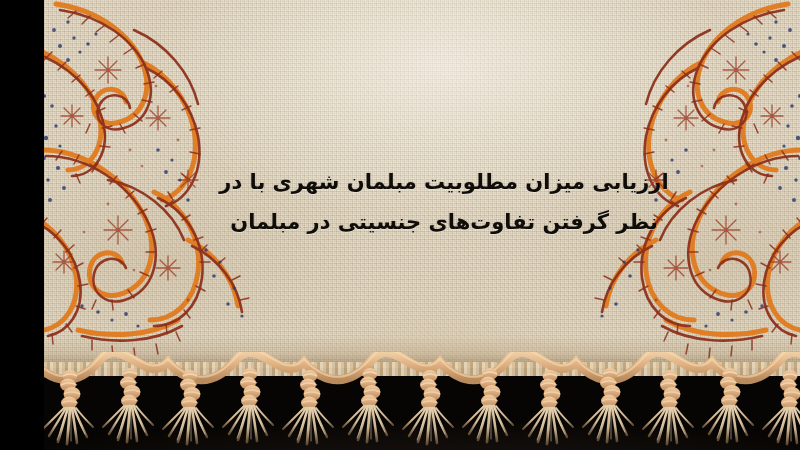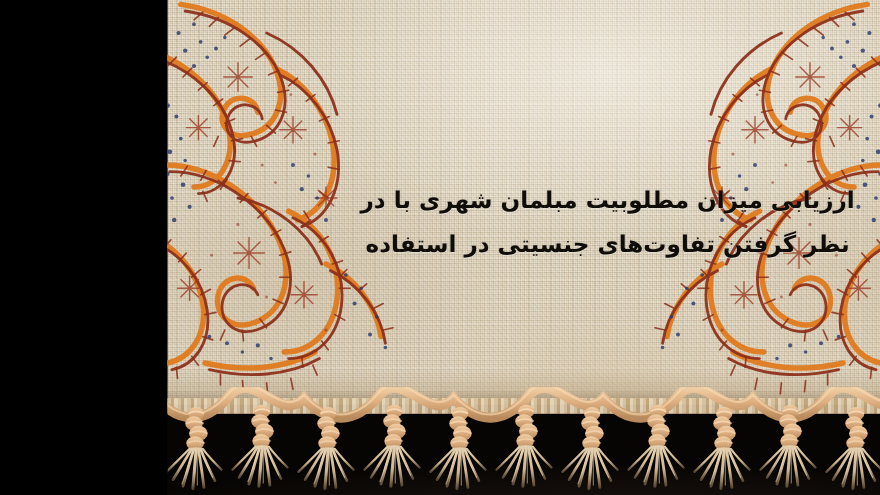--- a/index.html
+++ b/index.html
@@ -1,18 +1,18 @@
 <!DOCTYPE html>
 <html lang="fa" dir="rtl"><head>
 <meta charset="utf-8">
 <style>
   html,body{margin:0;padding:0;background:#000;}
   #stage{
     position:relative;
-    width:648px;height:450px;
+    width:756px;height:450px;
     overflow:hidden;
     font-family:"DejaVu Sans","Liberation Sans",sans-serif;
     background:#0a0705;
   }
 
   
   .fabric{
     position:absolute;left:0;top:0;width:800px;height:372px;
     background-color:#ded3bd;
     background-image:
@@ -319,21 +319,21 @@
             <circle cx="46" cy="232" r="1.3"></circle>
           <circle cx="150" cy="300" r="1.4"></circle>
             <circle cx="96" cy="270" r="1.3"></circle>
         </g>
       </g>
     </svg>
   </div>
 
   <div class="title-wrap">
     <div class="title-line">ارزیابی میزان مطلوبیت مبلمان شهری با در</div>
-    <div class="title-line">نظر گرفتن تفاوت‌های جنسیتی در استفاده</div>
+    <div class="title-line">نظر گرفتن تفاوت‌های جنسیتی در مبلمان</div>
   </div>
 
   <div class="dark-band"></div>
 
   <div class="fabric-edge"></div>
 
   <div class="fringe">
     <svg viewBox="0 0 800 98" preserveAspectRatio="none" aria-hidden="true">
       <defs>
         <linearGradient id="rope" x1="0" y1="0" x2="0" y2="1">

